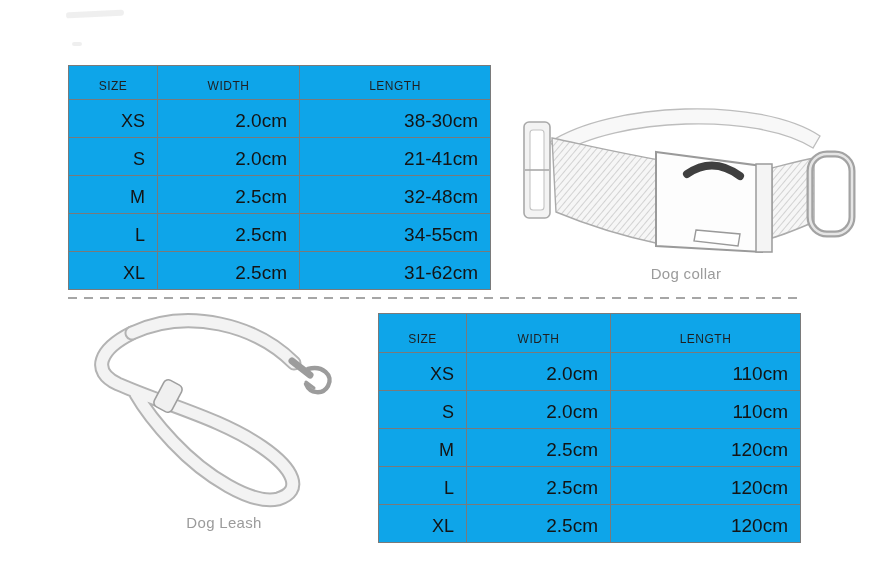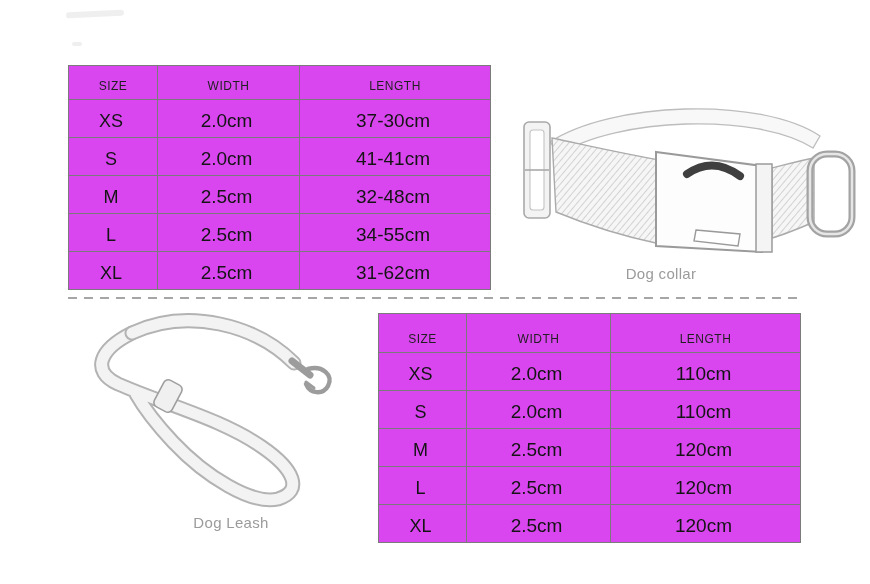--- a/index.html
+++ b/index.html
@@ -10,41 +10,42 @@
     background: #ffffff;
     overflow: hidden;
     font-family: "Liberation Sans", "DejaVu Sans", sans-serif;
   }
 
   
   .size-table {
     position: absolute;
     border-collapse: collapse;
     table-layout: fixed;
-    background: #d946ef;
+    background: #0ea5e9;
   }
   .size-table th, .size-table td {
     border: 1px solid #7a7a7a;
     text-align: center;
     overflow: hidden;
     white-space: nowrap;
   }
   .size-table th {
     font-size: 12px;
     font-weight: 400;
     letter-spacing: 0.5px;
     color: #1f1f1f;
     vertical-align: bottom;
     padding: 0 0 6px 0;
   }
   .size-table td {
     font-size: 19px;
     color: #141414;
     vertical-align: middle;
-    padding: 5px 4px 0 0;
+    padding: 5px 12px 0 0;
+    text-align: right;
   }
   .size-table td.cell-size { font-size: 18px; }
 
   .tbl-collar { left: 68px;  top: 65px;  width: 422px; }
   .tbl-collar th { height: 27px; }
   .tbl-collar td { height: 32px; }
   .tbl-collar col.c1 { width: 89px; }
   .tbl-collar col.c2 { width: 142px; }
   .tbl-collar col.c3 { width: 191px; }
 
@@ -56,22 +57,22 @@
   .tbl-leash col.c3 { width: 190px; }
 
   
   .caption {
     position: absolute;
     text-align: center;
     font-size: 15px;
     letter-spacing: 0.3px;
     color: #9b9b9b;
   }
-  .collar-caption { left: 581px; top: 265px; width: 160px; }
-  .leash-caption  { left: 151px; top: 514px; width: 160px; }
+  .collar-caption { left: 606px; top: 265px; width: 160px; }
+  .leash-caption  { left: 144px; top: 514px; width: 160px; }
 
   
   .divider {
     position: absolute;
     left: 68px; top: 297px;
     width: 732px; height: 2px;
     background: repeating-linear-gradient(to right, #a6a6a6 0 9px, transparent 9px 16px);
   }
 
   
@@ -102,26 +103,26 @@
       <tr>
         <th>SIZE</th>
         <th>WIDTH</th>
         <th>LENGTH</th>
       </tr>
     </thead>
     <tbody>
       <tr>
         <td class="cell-size">XS</td>
         <td class="cell-val">2.0cm</td>
-        <td class="cell-val">37-30cm</td>
+        <td class="cell-val">38-30cm</td>
       </tr>
       <tr>
         <td class="cell-size">S</td>
         <td class="cell-val">2.0cm</td>
-        <td class="cell-val">41-41cm</td>
+        <td class="cell-val">21-41cm</td>
       </tr>
       <tr>
         <td class="cell-size">M</td>
         <td class="cell-val">2.5cm</td>
         <td class="cell-val">32-48cm</td>
       </tr>
       <tr>
         <td class="cell-size">L</td>
         <td class="cell-val">2.5cm</td>
         <td class="cell-val">34-55cm</td>

